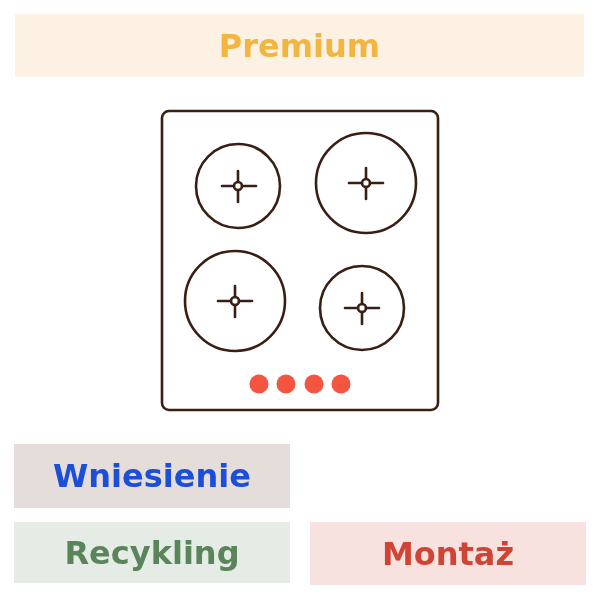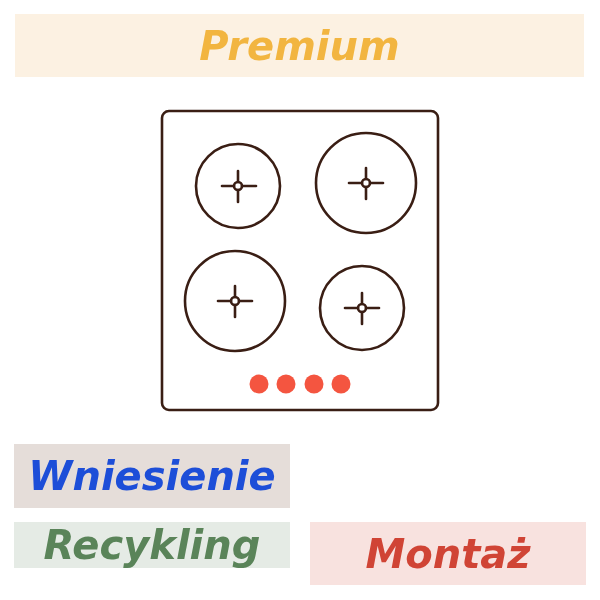--- a/index.html
+++ b/index.html
@@ -1,22 +1,22 @@
 <!DOCTYPE html>
 <html><head>
 <meta charset="utf-8">
 <style>
   html, body { margin:0; padding:0; }
   body { width:600px; height:600px; background:#ffffff; position:relative; overflow:hidden;
          font-family:"DejaVu Sans", sans-serif; }
   .tag { position:absolute; display:flex; align-items:center; justify-content:center;
-         font-weight:bold; font-size:40px; letter-spacing:0px;font-style:italic; }
+         font-weight:bold; font-size:32px; letter-spacing:0px; }
   #premium { left:15px; top:14px; width:569px; height:63px; background:#fcf1e2; color:#f2b540; }
   #wniesienie { left:14px; top:444px; width:276px; height:64px; background:#e5ddd9; color:#1d4ed8; }
-  #recykling { left:14px; top:522px; width:276px; height:46px; background:#e5ebe5; color:#5a8459; }
+  #recykling { left:14px; top:522px; width:276px; height:61px; background:#e5ebe5; color:#5a8459; }
   #montaz { left:310px; top:522px; width:276px; height:63px; background:#f8e2df; color:#d04435; }
   #cooktop { position:absolute; left:0; top:0; }
 </style>
 </head>
 <body>
 
 <div id="premium" class="tag">
   <span>Premium</span>
 </div>
 

